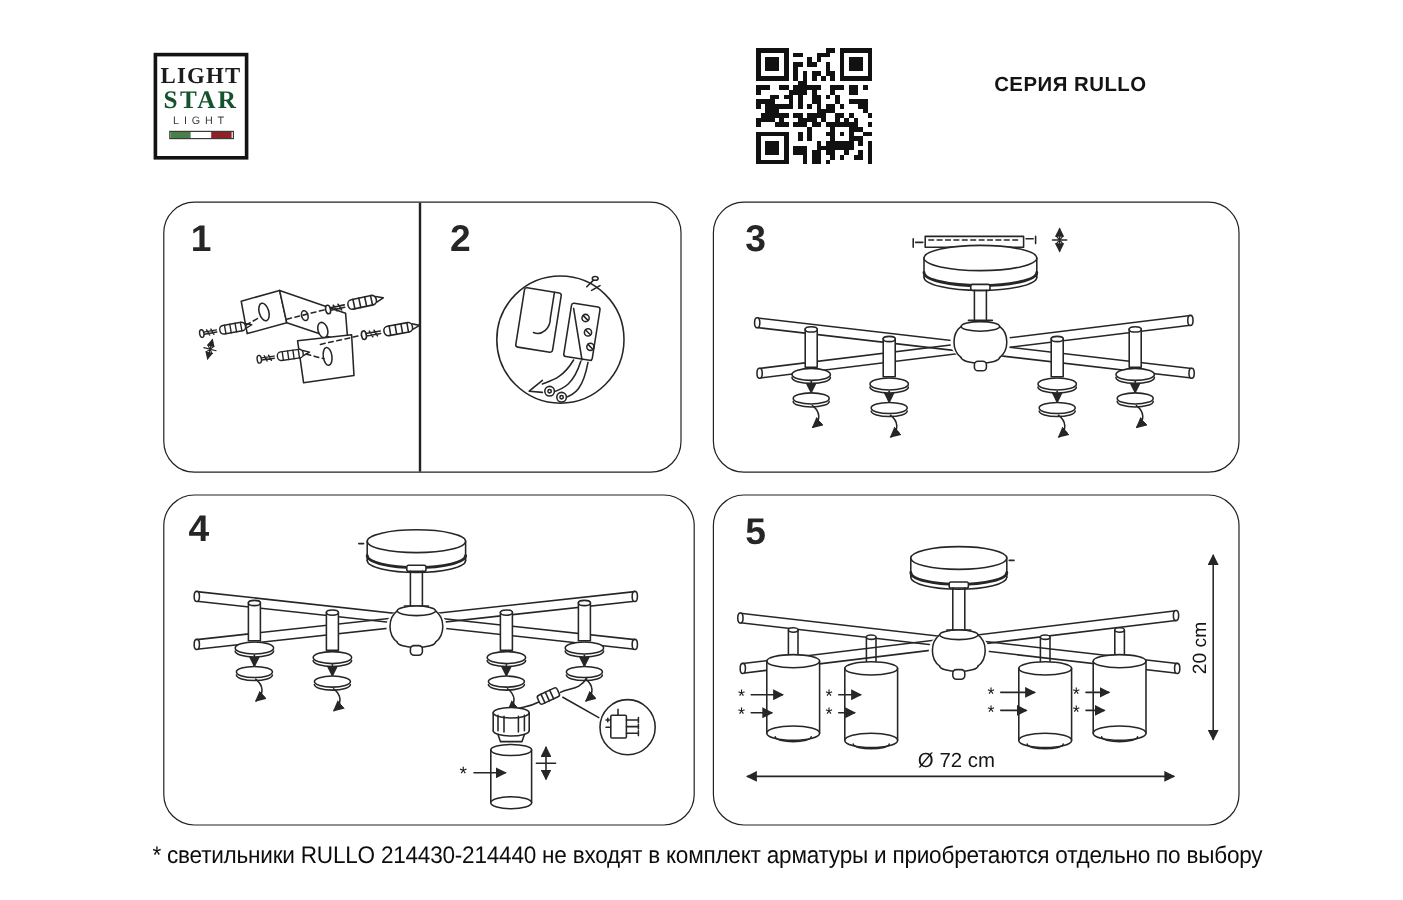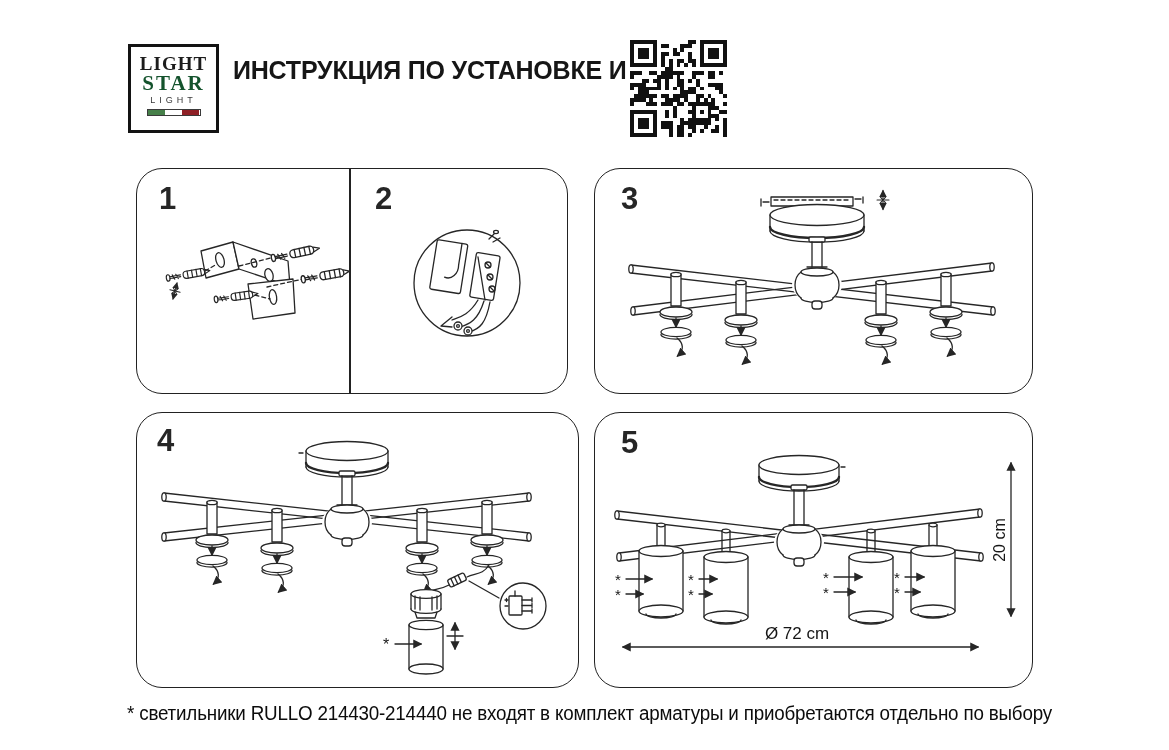--- a/index.html
+++ b/index.html
@@ -1,20 +1,20 @@
 <!DOCTYPE html>
 <html><head>
 <meta charset="utf-8">
 <style>
   html,body{margin:0;padding:0;background:#fff;}
   #page{position:relative;width:1169px;height:750px;background:#ffffff;
         font-family:"Liberation Sans",sans-serif;color:#1a1a1a;overflow:hidden;}
 
   
-  .logo-box{position:absolute;left:128px;top:44px;width:91px;height:89px;
+  .logo-box{position:absolute;left:128px;top:44px;width:79px;height:89px;
             border:3px solid #131313;box-sizing:border-box;text-align:center;background:#fff;}
   .logo-light{font-family:"Liberation Serif",serif;font-weight:700;font-size:19px;
               letter-spacing:1px;line-height:19px;margin-top:7px;color:#1c1c1c;}
   .logo-star{font-family:"Liberation Serif",serif;font-weight:700;font-size:21px;
              letter-spacing:2px;line-height:20px;color:#14532d;}
   .logo-group{font-size:9px;letter-spacing:4px;line-height:11px;margin-top:2px;color:#3a3a3a;}
   .logo-flag{width:54px;height:7px;margin:3px auto 0;display:flex;border:1px solid #3a3a3a;box-sizing:border-box;}
   .logo-flag span{flex:1;height:100%;}
 
   .page-title{position:absolute;left:233px;top:56px;font-size:25px;font-weight:700;
@@ -99,21 +99,20 @@
     <div class="logo-star">STAR</div>
     <div class="logo-group">LIGHT</div>
     <div class="logo-flag">
       <span style="background:var(--flag-green)"></span>
       <span style="background:var(--flag-white)"></span>
       <span style="background:var(--flag-red)"></span>
     </div>
   </div>
 
   <div class="page-title">
-    <div>ИНСТРУКЦИЯ ПО УСТАНОВКЕ И</div>
   </div>
 
   <svg id="qr" viewBox="0 0 25 25" shape-rendering="crispEdges">
       <rect x="0" y="0" width="1" height="1" fill="#111"></rect>
       <rect x="1" y="0" width="1" height="1" fill="#111"></rect>
       <rect x="2" y="0" width="1" height="1" fill="#111"></rect>
       <rect x="3" y="0" width="1" height="1" fill="#111"></rect>
       <rect x="4" y="0" width="1" height="1" fill="#111"></rect>
       <rect x="5" y="0" width="1" height="1" fill="#111"></rect>
       <rect x="6" y="0" width="1" height="1" fill="#111"></rect>
@@ -414,20 +413,21 @@
       <rect x="22" y="23" width="1" height="1" fill="#111"></rect>
       <rect x="24" y="23" width="1" height="1" fill="#111"></rect>
       <rect x="10" y="24" width="1" height="1" fill="#111"></rect>
       <rect x="12" y="24" width="1" height="1" fill="#111"></rect>
       <rect x="13" y="24" width="1" height="1" fill="#111"></rect>
       <rect x="15" y="24" width="1" height="1" fill="#111"></rect>
       <rect x="24" y="24" width="1" height="1" fill="#111"></rect>
     </svg>
 
   <div class="hdr-right">
+    <div class="series">СЕРИЯ RULLO</div>
   </div>
 
   <div id="panelA" class="panel">
     <div class="divider"></div>
     <div class="stepnum" style="left:22px;top:14px">1</div>
     <div class="stepnum" style="left:238px;top:14px">2</div>
     <svg width="429" height="223" viewBox="0 0 429 223">
 
       <g>
         <use href="#gMove" transform="translate(38,122) rotate(14) scale(0.75)"></use>

